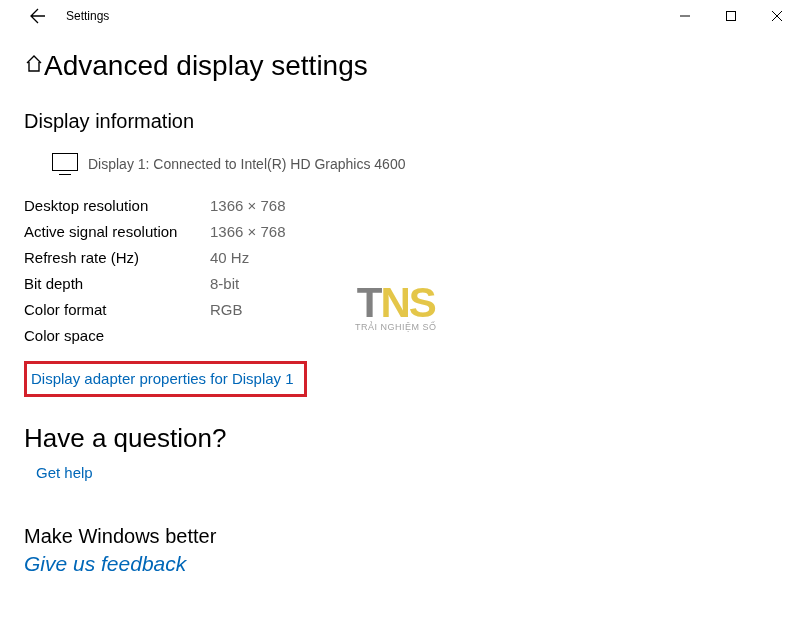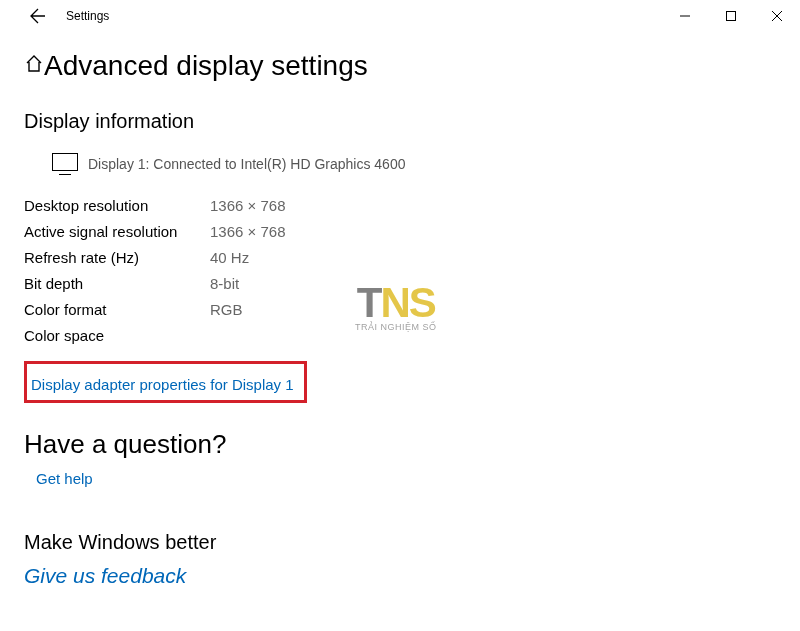--- a/index.html
+++ b/index.html
@@ -117,21 +117,21 @@
     color: #000;
   }
   .info-value {
     color: #666;
     text-align: center;
   }
   .link-row {
     margin-top: 4px;
     margin-bottom: 26px;
     display: inline-block;
-    padding: 12px 10px 6px 4px;
+    padding: 6px 10px 6px 4px;
     border: 3px solid #d3202a;
   }
   .link-text {
     font-size: 15px;
     color: #0067b8;
     cursor: pointer;
   }
   .question-heading {
     font-size: 26px;
     font-weight: 400;
@@ -141,21 +141,21 @@
     font-size: 15px;
     color: #0067b8;
     cursor: pointer;
     margin-bottom: 44px;
     display: inline-block;
     margin-left: 12px;
   }
   .better-heading {
     font-size: 20px;
     font-weight: 400;
-    margin-bottom: 10px;
+    margin-bottom: 4px;
   }
   .feedback-link {
     font-size: 21px;
     color: #0067b8;
     cursor: pointer;
     font-style: italic;
   }
   .watermark {
     position: absolute;
     left: 355px;

